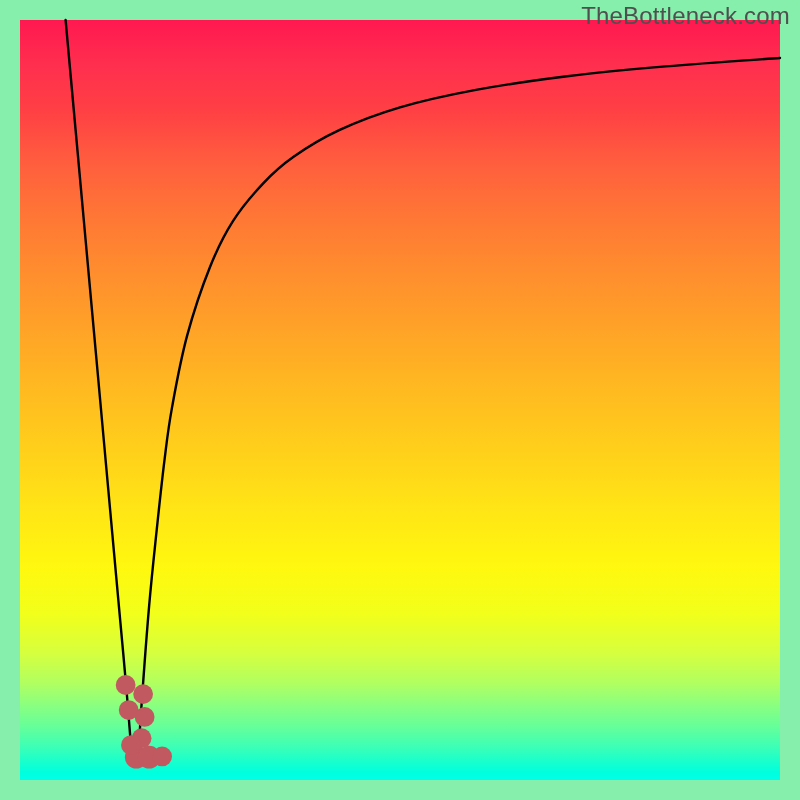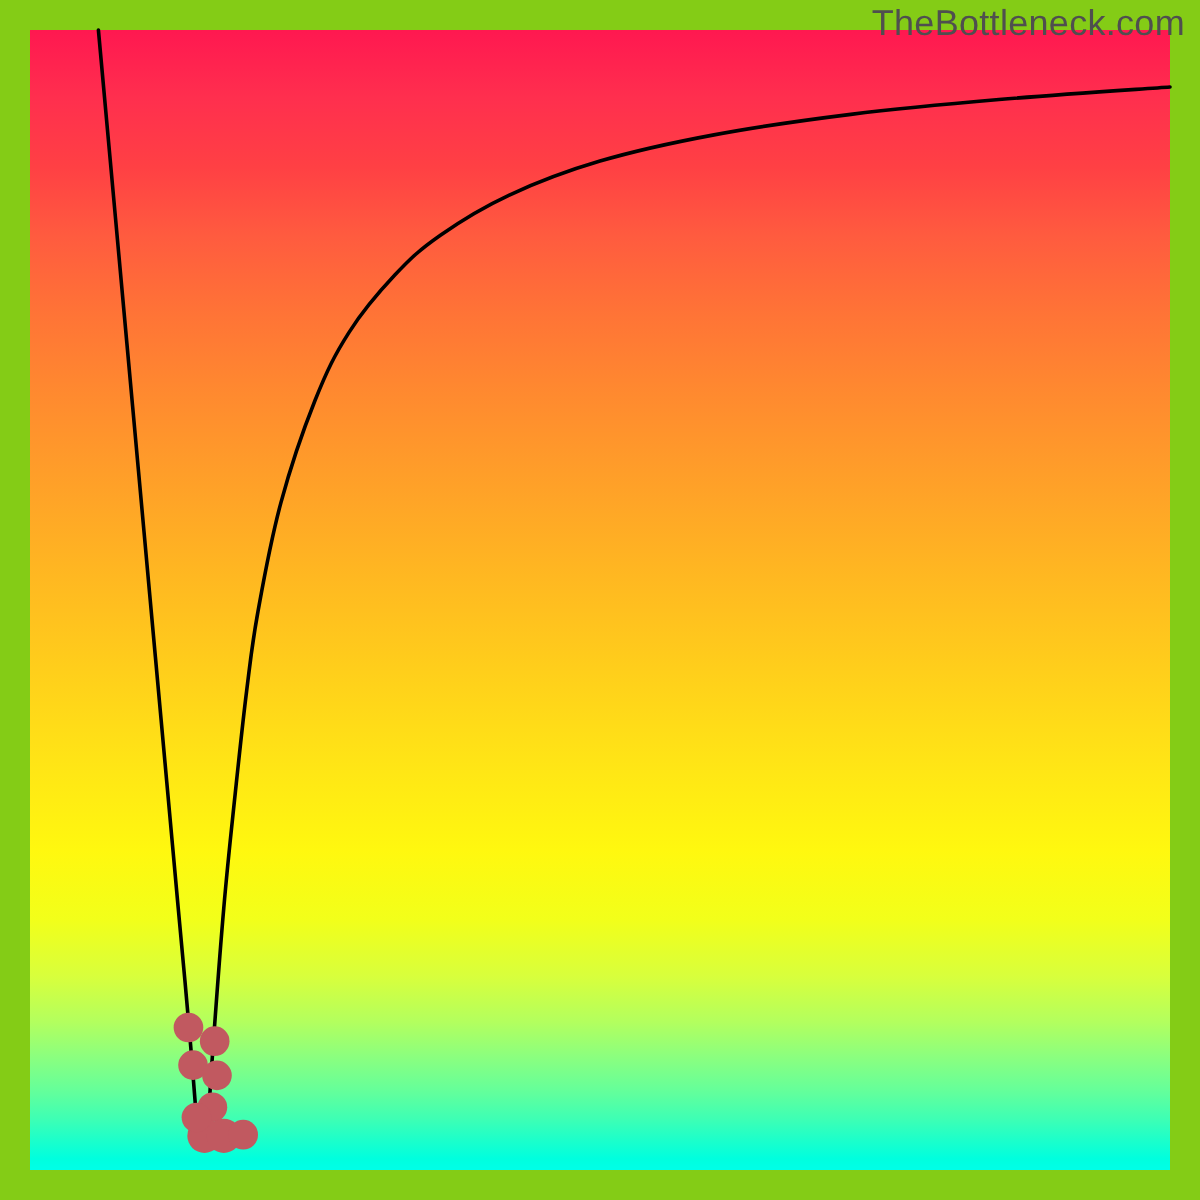--- a/index.html
+++ b/index.html
@@ -6,21 +6,21 @@
     margin: 0;
     padding: 0;
     width: 800px;
     height: 800px;
     overflow: hidden;
   }
   .container {
     position: relative;
     width: 800px;
     height: 800px;
-    background: #84cc16;
+    background: #86efac;
   }
   .plot-area {
     position: absolute;
     left: 20px;
     top: 20px;
     width: 760px;
     height: 760px;
     background: linear-gradient(to bottom,
       #ff1850 0%,
       #ff2f4e 6%,

